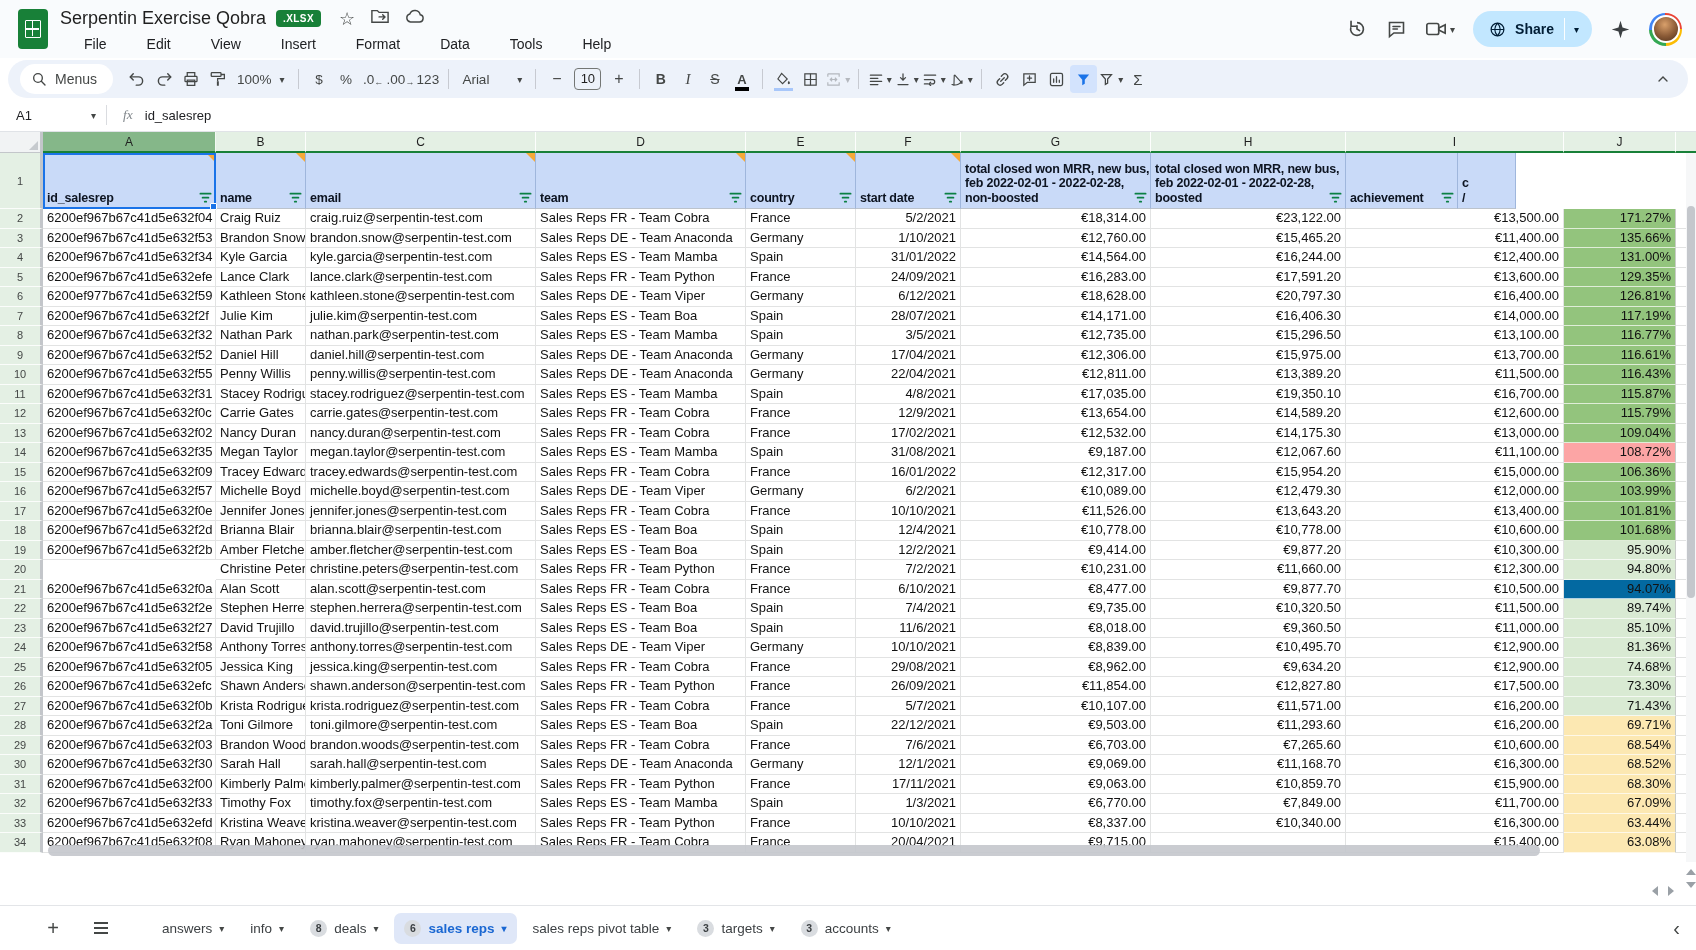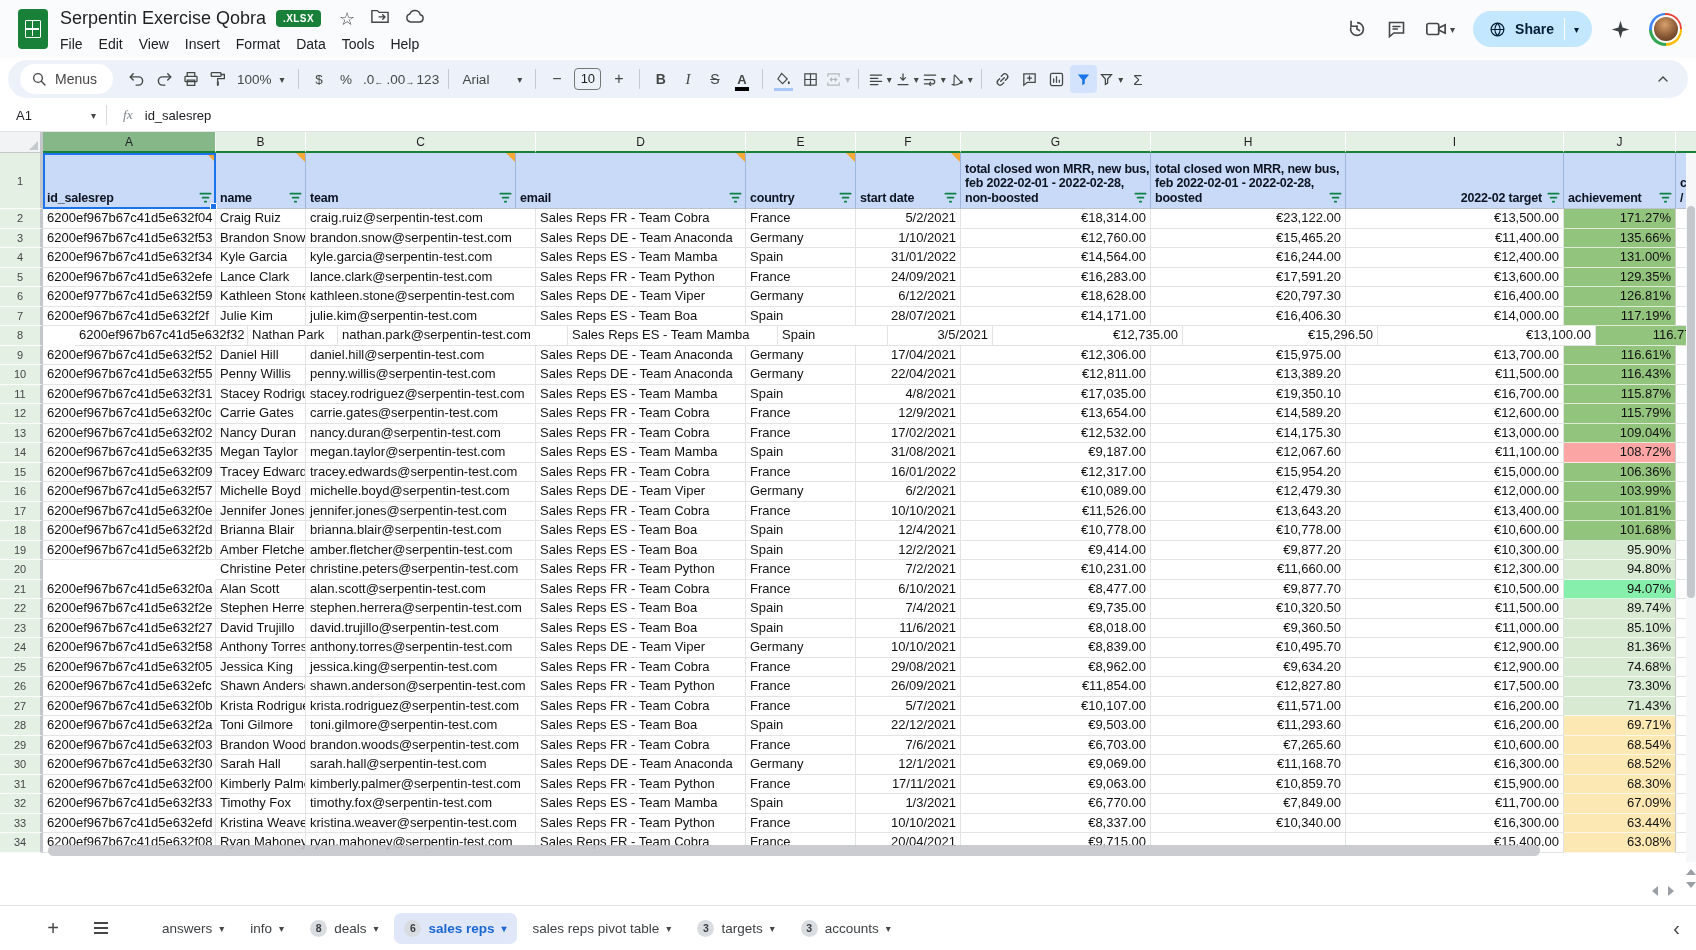--- a/index.html
+++ b/index.html
@@ -12,21 +12,21 @@
   .logo { width:30px; height:40px; margin:0 0 0 18px; background:#188038; border-radius:4px; position:relative; flex:0 0 auto; }
   .logo .grid-glyph { position:absolute; left:7px; top:11px; width:16px; height:18px; border:1.6px solid #fff; border-radius:1px; }
   .logo .grid-glyph:before { content:""; position:absolute; left:0; top:7px; width:12.8px; height:1.6px; background:#fff; }
   .logo .grid-glyph:after { content:""; position:absolute; left:5.6px; top:0; width:1.6px; height:14.8px; background:#fff; }
   .title-block { margin-left:12px; }
   .title-row { display:flex; align-items:center; gap:10px; height:26px; }
   .doc-title { font-size:18px; color:#1f1f1f; white-space:nowrap; }
   .xlsx-badge { background:#188038; color:#fff; font-size:10px; font-weight:700; padding:3px 7px; border-radius:4px; letter-spacing:.4px; }
   .title-icons { display:flex; gap:16px; color:#444746; font-size:17px; margin-left:8px; align-items:center; }
   .menubar { display:flex; font-size:14px; color:#202124; margin-top:3px; margin-left:-8px; }
-  .menu-item { padding:1px 8px; border-radius:4px; cursor:default; }
+  .menu-item { padding:1px 8px; border-radius:4px; cursor:default;margin-left:24px; }
   .tb-right { margin-left:auto; display:flex; align-items:center; gap:18px; padding-right:14px; }
   .tb-icon { color:#444746; display:flex; align-items:center; }
   .caret { font-size:10px; color:#444746; margin-left:3px; }
   .share-pill { display:flex; align-items:center; background:#c2e7ff; border-radius:18px; height:36px; color:#001d35; }
   .share-main { display:flex; gap:9px; padding:0 10px 0 16px; align-items:center; font-weight:700; font-size:14px; }
   .share-divider { width:1px; height:22px; background:rgba(255,255,255,.95); }
   .share-caret { padding:0 13px 0 9px; font-size:10px; color:#001d35; }
   .avatar { width:33px; height:33px; border-radius:50%; background:conic-gradient(#ea4335 0 25%, #fbbc04 25% 50%, #34a853 50% 75%, #4285f4 75% 100%); display:flex; align-items:center; justify-content:center; }
   .avatar-inner { width:28px; height:28px; border-radius:50%; border:2px solid #fff; background:radial-gradient(circle at 45% 32%, #d9a06b, #8a5a36 55%, #4e301b); }
 
@@ -373,31 +373,31 @@
           </div>
           <div class="hcell" style="width: 90px;">
             <div class="hline">name</div>
             <span class="note-tri"></span>
             <span class="funnel"><svg width="13" height="12" viewBox="0 0 13 12">
                 <rect x="0.5" y="0.8" width="12" height="1.8" rx="0.9" fill="#0b8043"></rect>
                 <rect x="2.7" y="4.8" width="7.6" height="1.8" rx="0.9" fill="#0b8043"></rect>
                 <rect x="4.9" y="8.8" width="3.2" height="1.8" rx="0.9" fill="#0b8043"></rect>
               </svg></span>
           </div>
-          <div class="hcell" style="width: 210px;">
-            <div class="hline">team</div>
+          <div class="hcell" style="width: 230px;">
+            <div class="hline">email</div>
             <span class="note-tri"></span>
             <span class="funnel"><svg width="13" height="12" viewBox="0 0 13 12">
                 <rect x="0.5" y="0.8" width="12" height="1.8" rx="0.9" fill="#0b8043"></rect>
                 <rect x="2.7" y="4.8" width="7.6" height="1.8" rx="0.9" fill="#0b8043"></rect>
                 <rect x="4.9" y="8.8" width="3.2" height="1.8" rx="0.9" fill="#0b8043"></rect>
               </svg></span>
           </div>
-          <div class="hcell" style="width: 230px;">
-            <div class="hline">email</div>
+          <div class="hcell" style="width: 210px;">
+            <div class="hline">team</div>
             <span class="note-tri"></span>
             <span class="funnel"><svg width="13" height="12" viewBox="0 0 13 12">
                 <rect x="0.5" y="0.8" width="12" height="1.8" rx="0.9" fill="#0b8043"></rect>
                 <rect x="2.7" y="4.8" width="7.6" height="1.8" rx="0.9" fill="#0b8043"></rect>
                 <rect x="4.9" y="8.8" width="3.2" height="1.8" rx="0.9" fill="#0b8043"></rect>
               </svg></span>
           </div>
           <div class="hcell" style="width: 110px;">
             <div class="hline">country</div>
             <span class="note-tri"></span>
@@ -423,28 +423,20 @@
             <span class="funnel"><svg width="13" height="12" viewBox="0 0 13 12">
                 <rect x="0.5" y="0.8" width="12" height="1.8" rx="0.9" fill="#0b8043"></rect>
                 <rect x="2.7" y="4.8" width="7.6" height="1.8" rx="0.9" fill="#0b8043"></rect>
                 <rect x="4.9" y="8.8" width="3.2" height="1.8" rx="0.9" fill="#0b8043"></rect>
               </svg></span>
           </div>
           <div class="hcell" style="width: 195px;">
             <div class="hline">total closed won MRR, new bus,</div>
             <div class="hline">feb 2022-02-01 - 2022-02-28,</div>
             <div class="hline">boosted</div>
-            <span class="funnel"><svg width="13" height="12" viewBox="0 0 13 12">
-                <rect x="0.5" y="0.8" width="12" height="1.8" rx="0.9" fill="#0b8043"></rect>
-                <rect x="2.7" y="4.8" width="7.6" height="1.8" rx="0.9" fill="#0b8043"></rect>
-                <rect x="4.9" y="8.8" width="3.2" height="1.8" rx="0.9" fill="#0b8043"></rect>
-              </svg></span>
-          </div>
-          <div class="hcell r" style="width: 218px;">
-            <div class="hline">2022-02 target</div>
             <span class="funnel"><svg width="13" height="12" viewBox="0 0 13 12">
                 <rect x="0.5" y="0.8" width="12" height="1.8" rx="0.9" fill="#0b8043"></rect>
                 <rect x="2.7" y="4.8" width="7.6" height="1.8" rx="0.9" fill="#0b8043"></rect>
                 <rect x="4.9" y="8.8" width="3.2" height="1.8" rx="0.9" fill="#0b8043"></rect>
               </svg></span>
           </div>
           <div class="hcell" style="width: 112px;">
             <div class="hline">achievement</div>
             <span class="funnel"><svg width="13" height="12" viewBox="0 0 13 12">
                 <rect x="0.5" y="0.8" width="12" height="1.8" rx="0.9" fill="#0b8043"></rect>
@@ -536,21 +528,21 @@
           <div class="dcell" style="width: 110px;">Spain</div>
           <div class="dcell num" style="width: 105px;">28/07/2021</div>
           <div class="dcell num" style="width: 190px;">€14,171.00</div>
           <div class="dcell num" style="width: 195px;">€16,406.30</div>
           <div class="dcell num" style="width: 218px;">€14,000.00</div>
           <div class="dcell num" style="width: 112px; background: rgb(147, 196, 125); border-right-color: rgb(201, 204, 201); border-bottom-color: rgba(255, 255, 255, 0.7);">117.19%</div>
           <div class="dcell" style="width: 58px;"></div>
         </div>
         <div class="srow">
           <div class="rowhdr">8</div>
-          <div class="dcell" style="width: 173px; margin-left: 32px;">6200ef967b67c41d5e632f32</div>
+          <div class="dcell" style="width: 173px;">6200ef967b67c41d5e632f32</div>
           <div class="dcell" style="width: 90px;">Nathan Park</div>
           <div class="dcell" style="width: 230px;">nathan.park@serpentin-test.com</div>
           <div class="dcell" style="width: 210px;">Sales Reps ES - Team Mamba</div>
           <div class="dcell" style="width: 110px;">Spain</div>
           <div class="dcell num" style="width: 105px;">3/5/2021</div>
           <div class="dcell num" style="width: 190px;">€12,735.00</div>
           <div class="dcell num" style="width: 195px;">€15,296.50</div>
           <div class="dcell num" style="width: 218px;">€13,100.00</div>
           <div class="dcell num" style="width: 112px; background: rgb(147, 196, 125); border-right-color: rgb(201, 204, 201); border-bottom-color: rgba(255, 255, 255, 0.7);">116.77%</div>
           <div class="dcell" style="width: 58px;"></div>
@@ -727,21 +719,21 @@
           <div class="rowhdr">21</div>
           <div class="dcell" style="width: 173px;">6200ef967b67c41d5e632f0a</div>
           <div class="dcell" style="width: 90px;">Alan Scott</div>
           <div class="dcell" style="width: 230px;">alan.scott@serpentin-test.com</div>
           <div class="dcell" style="width: 210px;">Sales Reps FR - Team Cobra</div>
           <div class="dcell" style="width: 110px;">France</div>
           <div class="dcell num" style="width: 105px;">6/10/2021</div>
           <div class="dcell num" style="width: 190px;">€8,477.00</div>
           <div class="dcell num" style="width: 195px;">€9,877.70</div>
           <div class="dcell num" style="width: 218px;">€10,500.00</div>
-          <div class="dcell num" style="width: 112px; background: #86efac; border-right-color: rgb(201, 204, 201); border-bottom-color: rgba(255, 255, 255, 0.7);">94.07%</div>
+          <div class="dcell num" style="width: 112px; background: #0369a1; border-right-color: rgb(201, 204, 201); border-bottom-color: rgba(255, 255, 255, 0.7);">94.07%</div>
           <div class="dcell" style="width: 58px;"></div>
         </div>
         <div class="srow">
           <div class="rowhdr">22</div>
           <div class="dcell" style="width: 173px;">6200ef967b67c41d5e632f2e</div>
           <div class="dcell" style="width: 90px;">Stephen Herrera</div>
           <div class="dcell" style="width: 230px;">stephen.herrera@serpentin-test.com</div>
           <div class="dcell" style="width: 210px;">Sales Reps ES - Team Boa</div>
           <div class="dcell" style="width: 110px;">Spain</div>
           <div class="dcell num" style="width: 105px;">7/4/2021</div>

